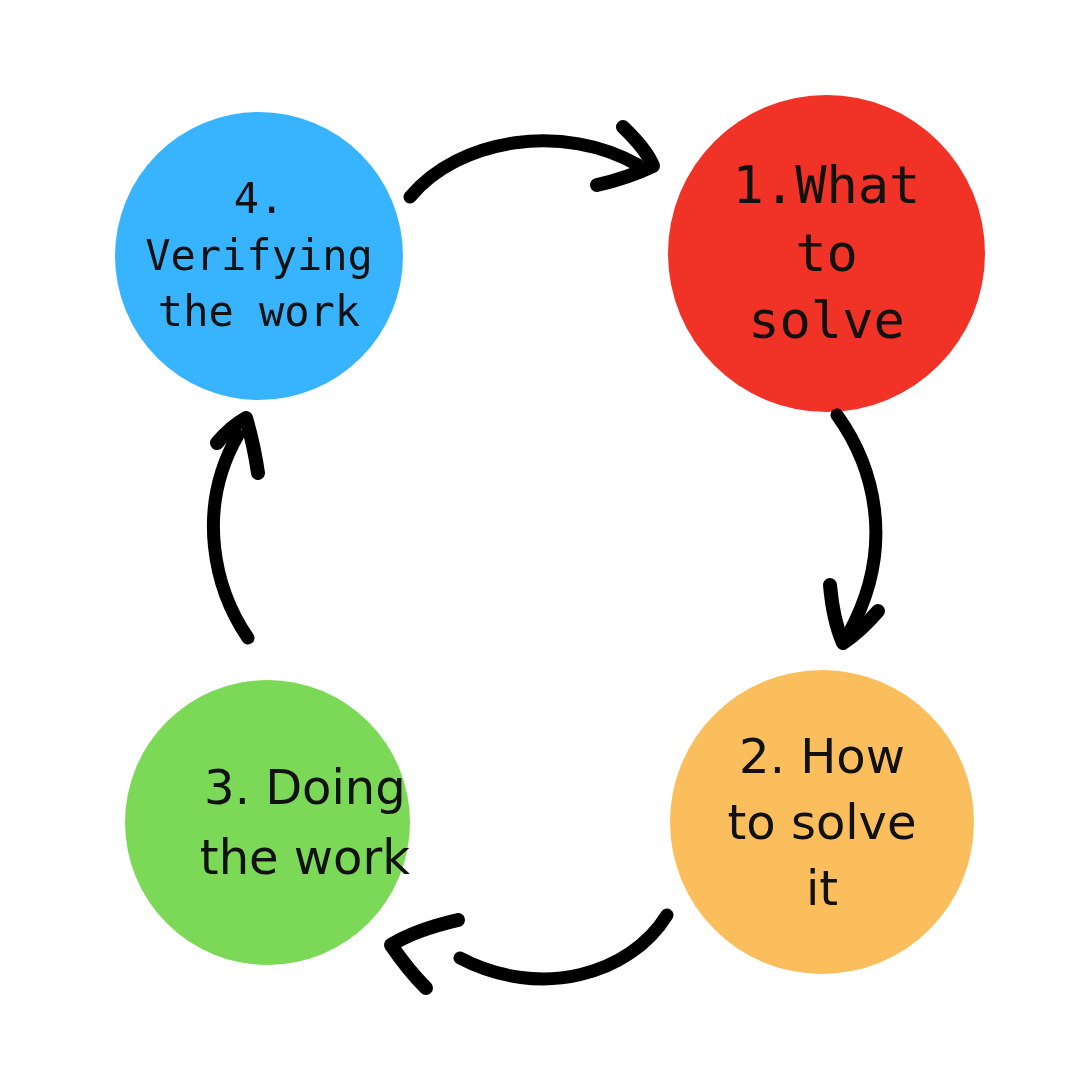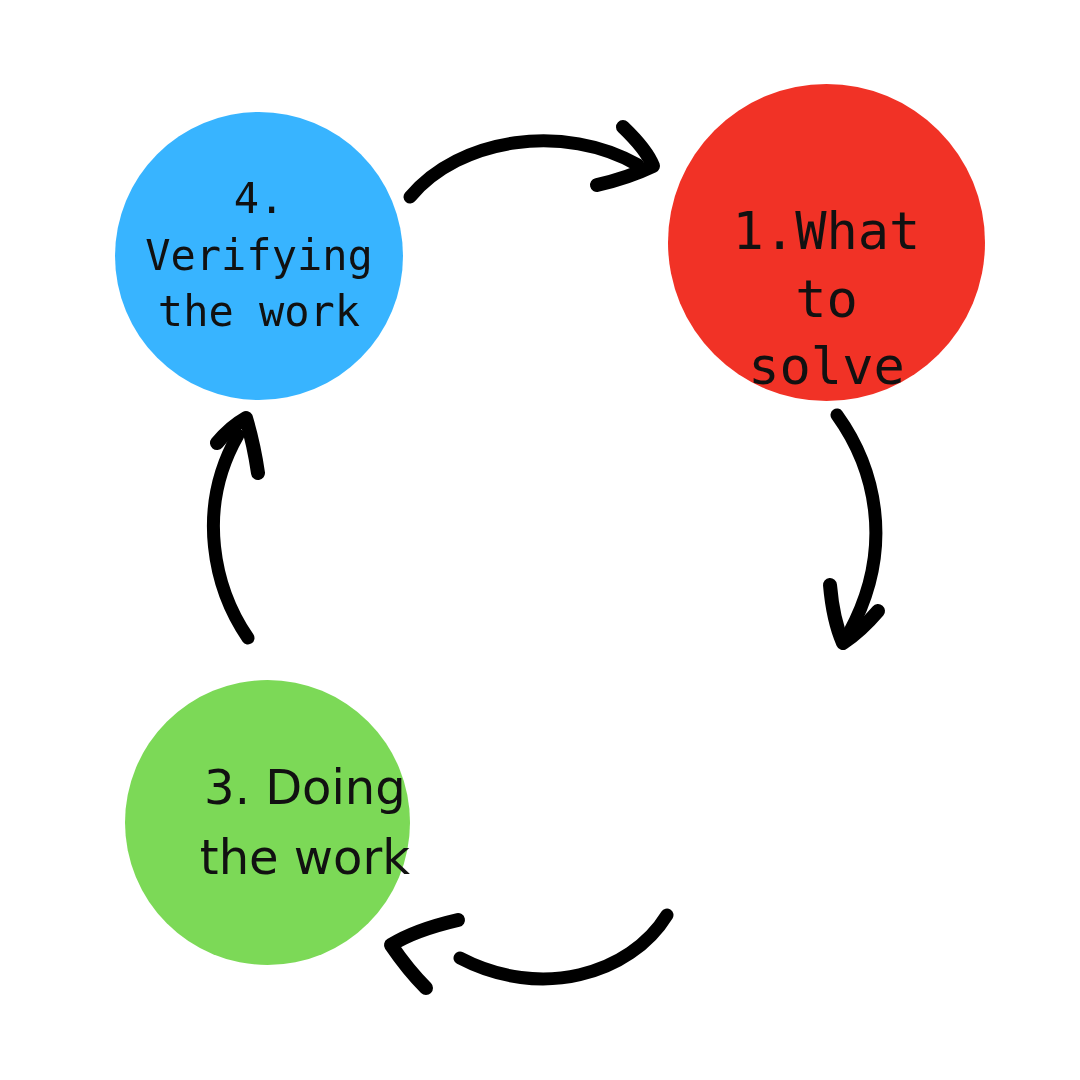--- a/index.html
+++ b/index.html
@@ -22,21 +22,21 @@
     align-items: center;
     justify-content: center;
     text-align: center;
   }
   .label {
     white-space: pre-line;
     color: #111111;
     font-weight: 500;
   }
   
-  .circle--1 { left: 668px; top: 84px;  width: 317px; height: 317px; align-items: flex-end; }
+  .circle--1 { left: 668px; top: 95px;  width: 317px; height: 317px; }
   .circle--1 .label {
     font-family: "DejaVu Sans Mono", monospace;
     font-size: 52px;
     line-height: 1.30;
     font-weight: 400;
   }
   
   .circle--2 { left: 670px; top: 670px; width: 304px; height: 304px; }
   .circle--2 .label {
     font-size: 48px;
@@ -77,20 +77,25 @@
 <body>
 
 <div class="canvas">
 
   <div class="circle circle--1" style="background-color: rgb(241, 50, 38);">
     <div class="label">1.What
 to
 solve</div>
   </div>
 
+  <div class="circle circle--2" style="background-color: rgb(251, 190, 93);">
+    <div class="label">2. How
+to solve
+it</div>
+  </div>
 
   <div class="circle circle--3" style="background-color: rgb(124, 217, 87); justify-content: flex-end;">
     <div class="label">3. Doing
 the work</div>
   </div>
 
   <div class="circle circle--4" style="background-color: rgb(56, 180, 255);">
     <div class="label">4.
 Verifying
 the work</div>

